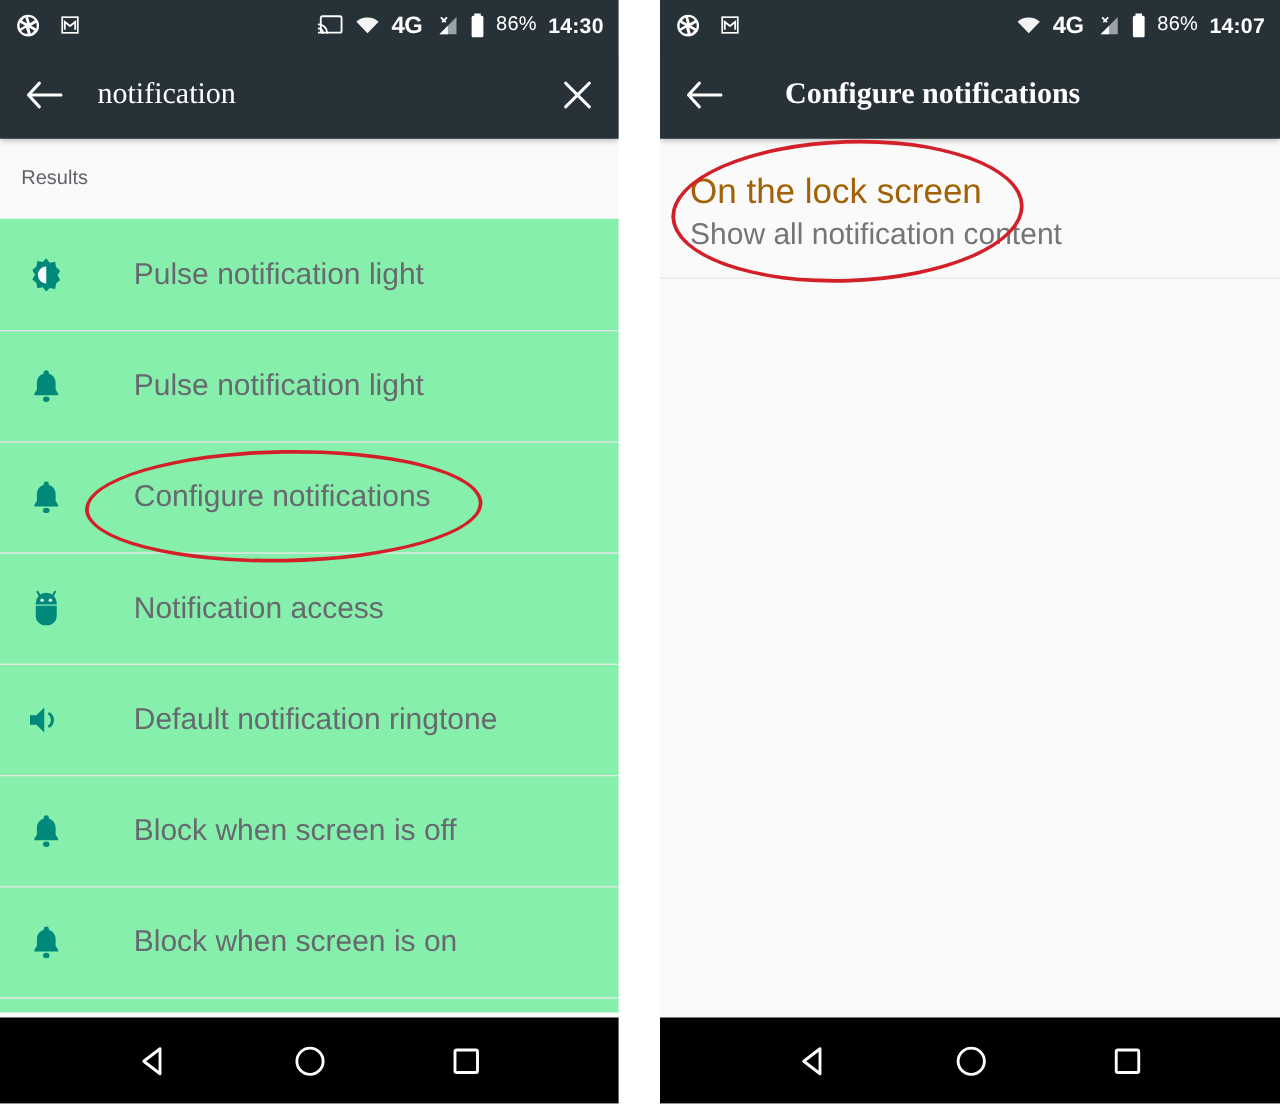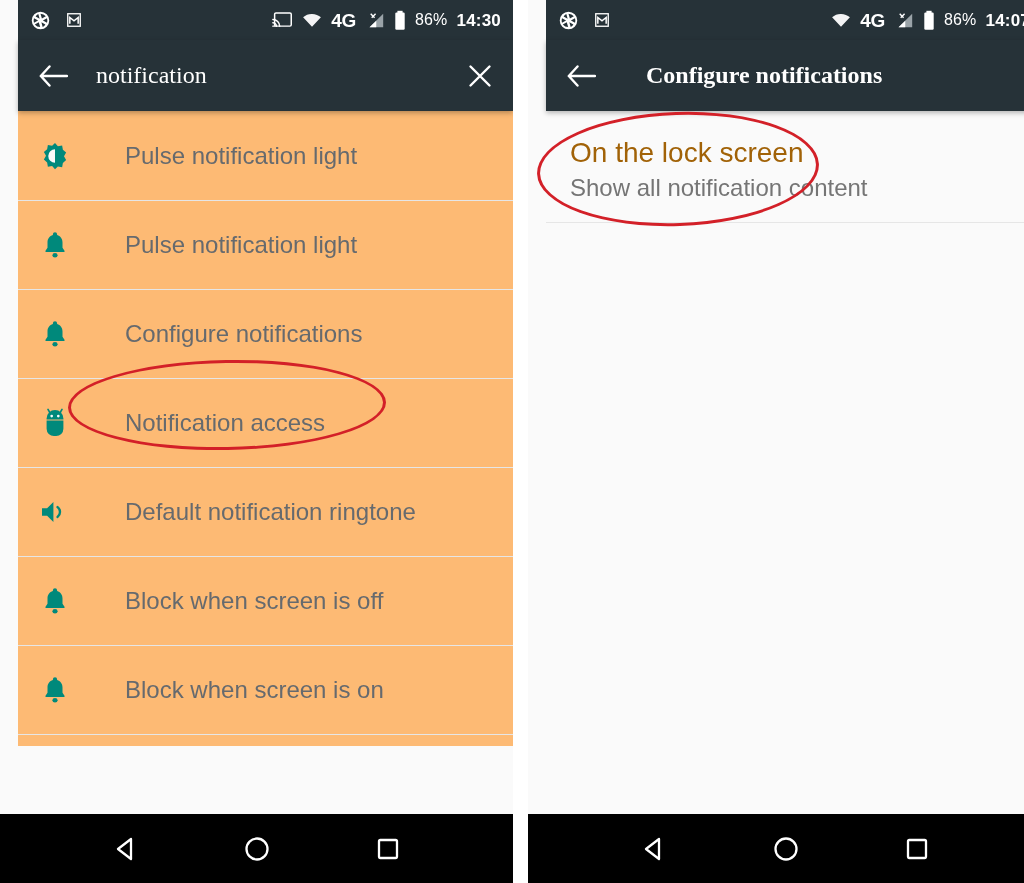--- a/index.html
+++ b/index.html
@@ -17,21 +17,20 @@
     height: 883px;
     background: #ffffff;
   }
 
   .phone {
     position: absolute;
     top: 0;
     height: 883px;
     background: #fafafa;
     overflow: hidden;
-    padding-left: 18px;
   }
   #phone-left  { left: 0px;   width: 495px; }
   #phone-right { left: 528px; width: 496px; }
 
   
   .statusbar {
     position: relative;
     height: 40px;
     background: #263238;
     display: flex;
@@ -94,21 +93,21 @@
     font-size: 16px;
     background: #fafafa;
   }
   .row {
     position: relative;
     height: 89px;
     display: flex;
     align-items: center;
     padding-left: 17px;
     box-sizing: border-box;
-    background: #fdba74;
+    background: #86efac;
     border-top: 1px solid #e6e6e6;
   }
   .row.first { border-top: none; }
   .row-icon {
     width: 40px;
     min-width: 40px;
     display: flex;
     align-items: center;
     justify-content: center;
   }
@@ -233,20 +232,21 @@
       <span class="tb-search-text" placeholder="Search settings">notification</span>
       <span class="tb-close">
         <svg width="26" height="26" viewBox="0 0 26 26">
             <path d="M3.5 3.5l19 19M22.5 3.5l-19 19" fill="none" stroke="#fff" stroke-width="2.4" stroke-linecap="round"></path>
           </svg>
       </span>
     </div>
 
     <div class="content">
 
+      <div class="results-header">Results</div>
 
       <div class="row first">
         <span class="row-icon">
           <svg width="30" height="30" viewBox="0 0 24 24">
               <path fill="#00897b" d="M12 1.5l2.3 2.6 3.4-.6.6 3.4 2.6 2.3-1.7 3 1.7 3-2.6 2.3-.6 3.4-3.4-.6L12 22.5l-2.3-2.6-3.4.6-.6-3.4-2.6-2.3 1.7-3-1.7-3 2.6-2.3.6-3.4 3.4.6z"></path>
               <path fill="#fafafa" d="M12 6.6a5.4 5.4 0 000 10.8z"></path>
             </svg>
         </span>
         <span class="row-label">Pulse notification light</span>
       </div>

